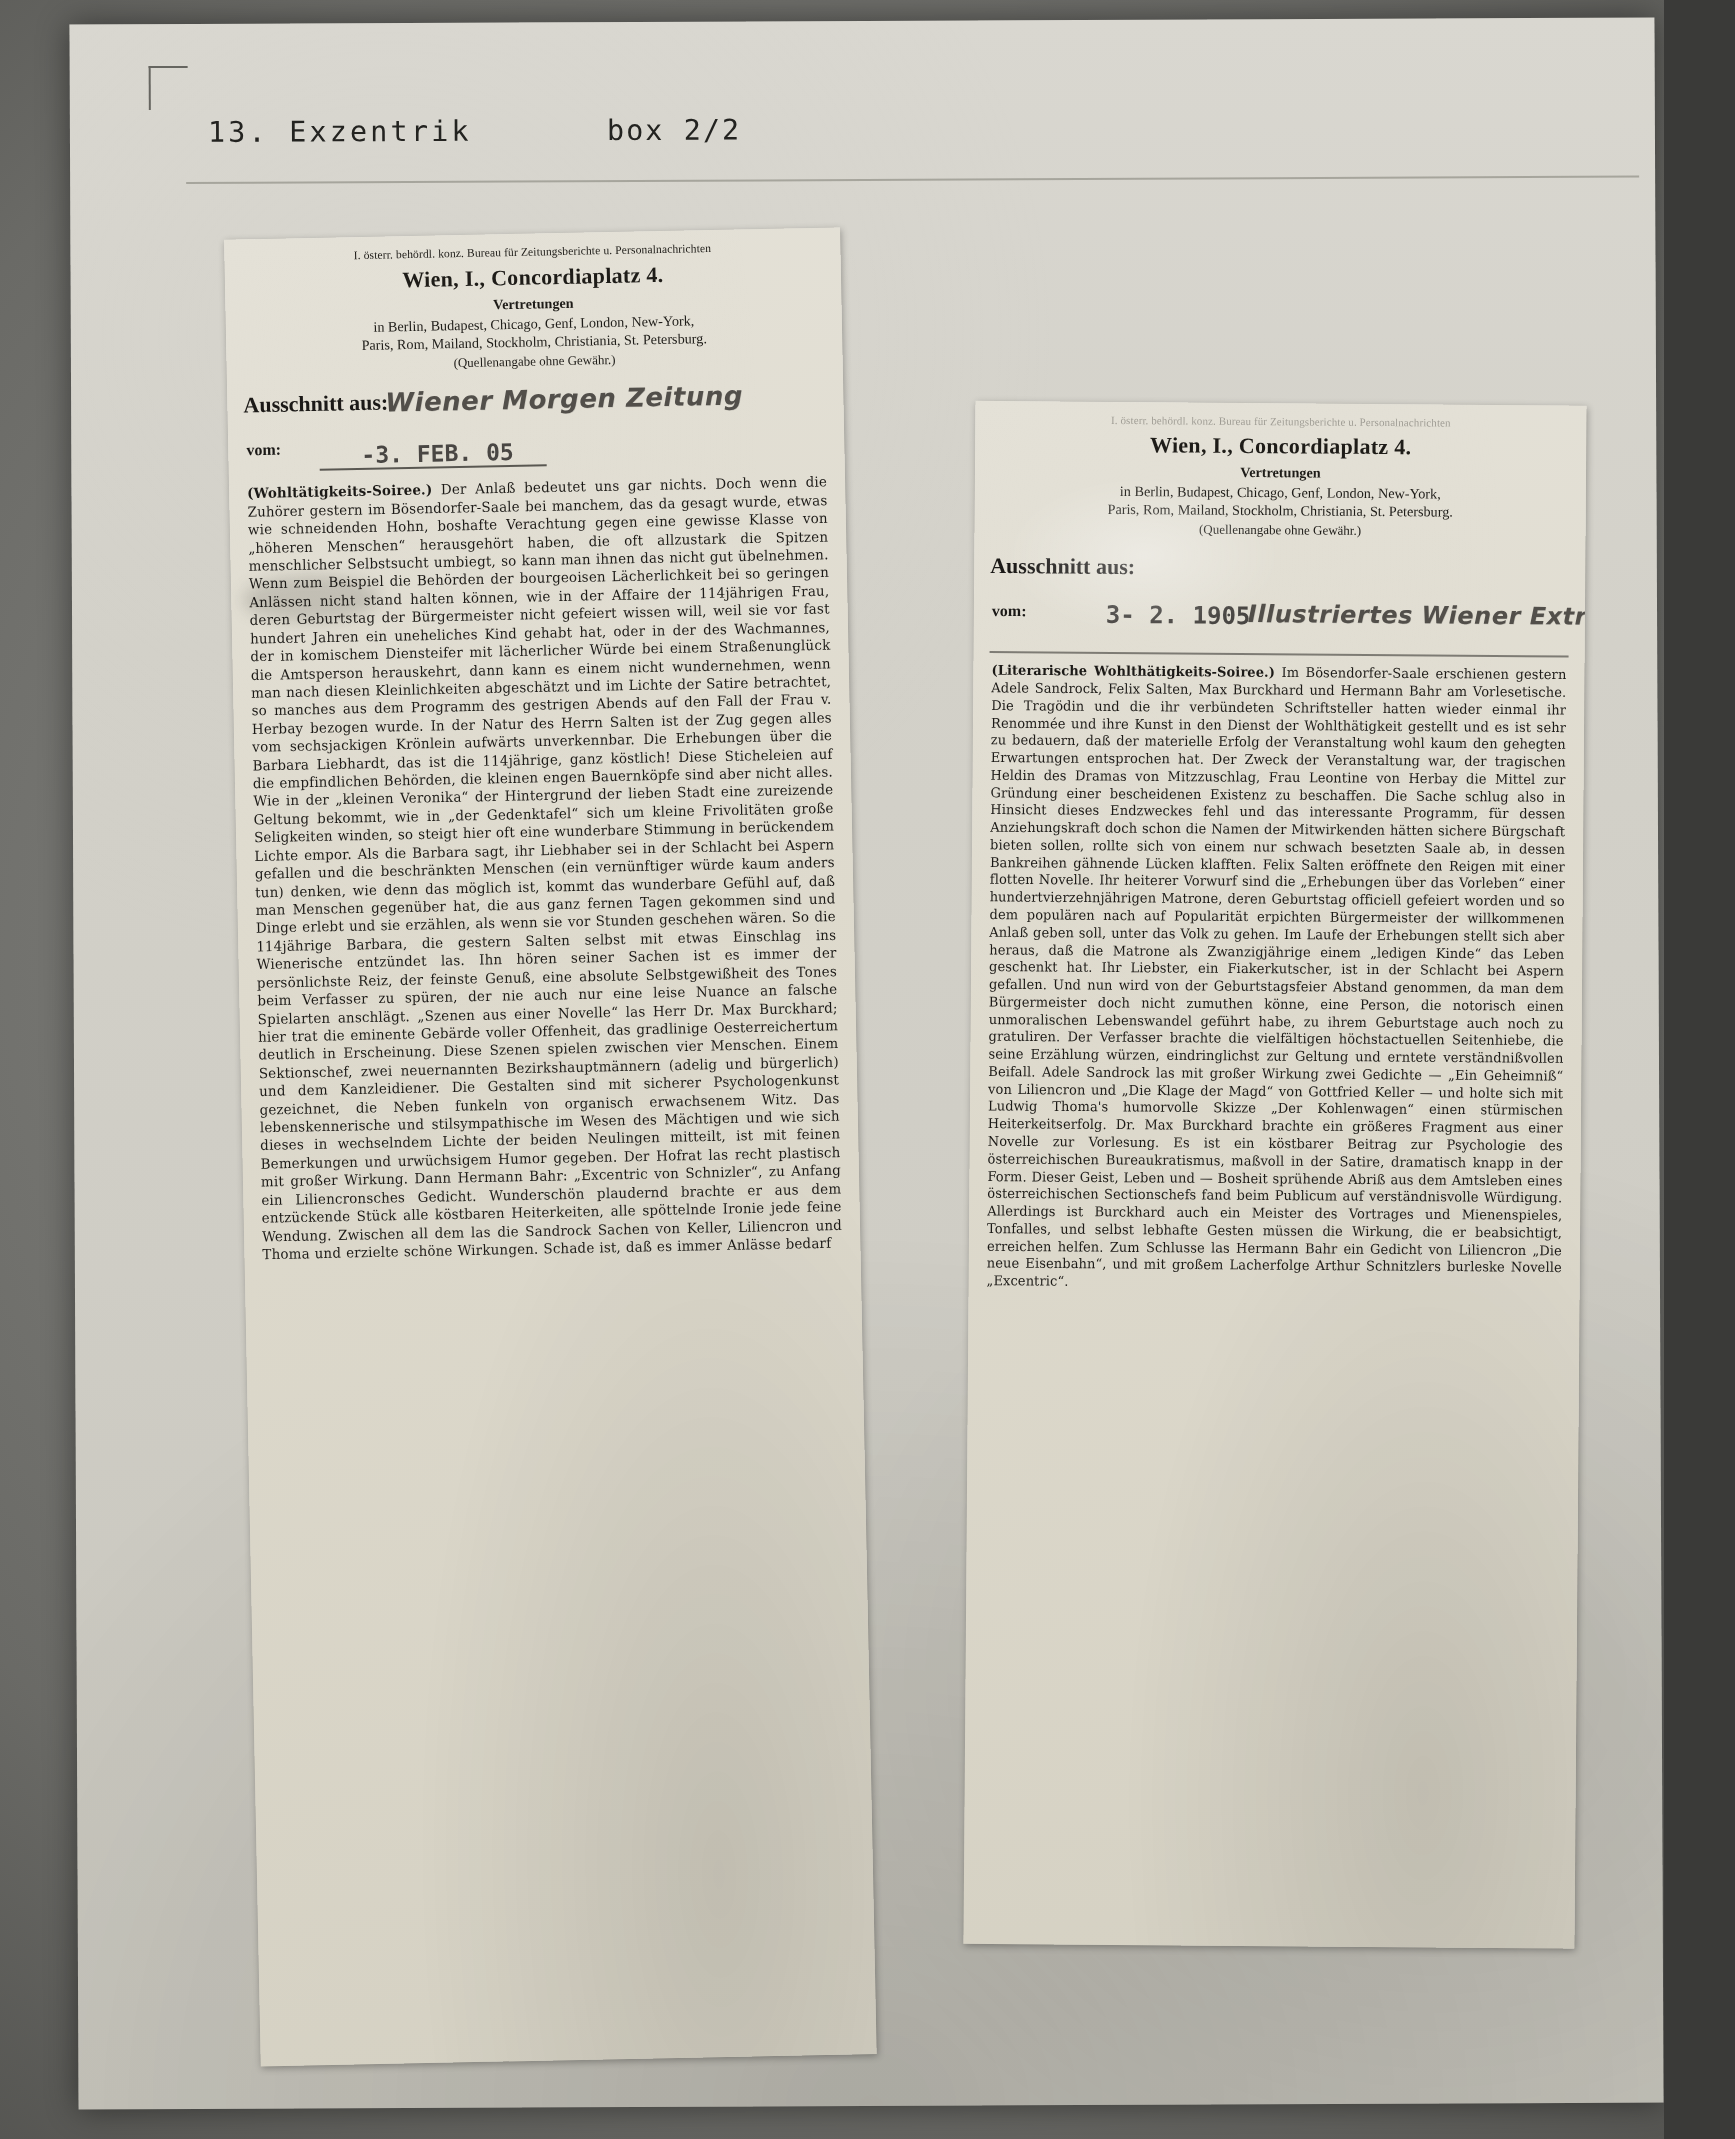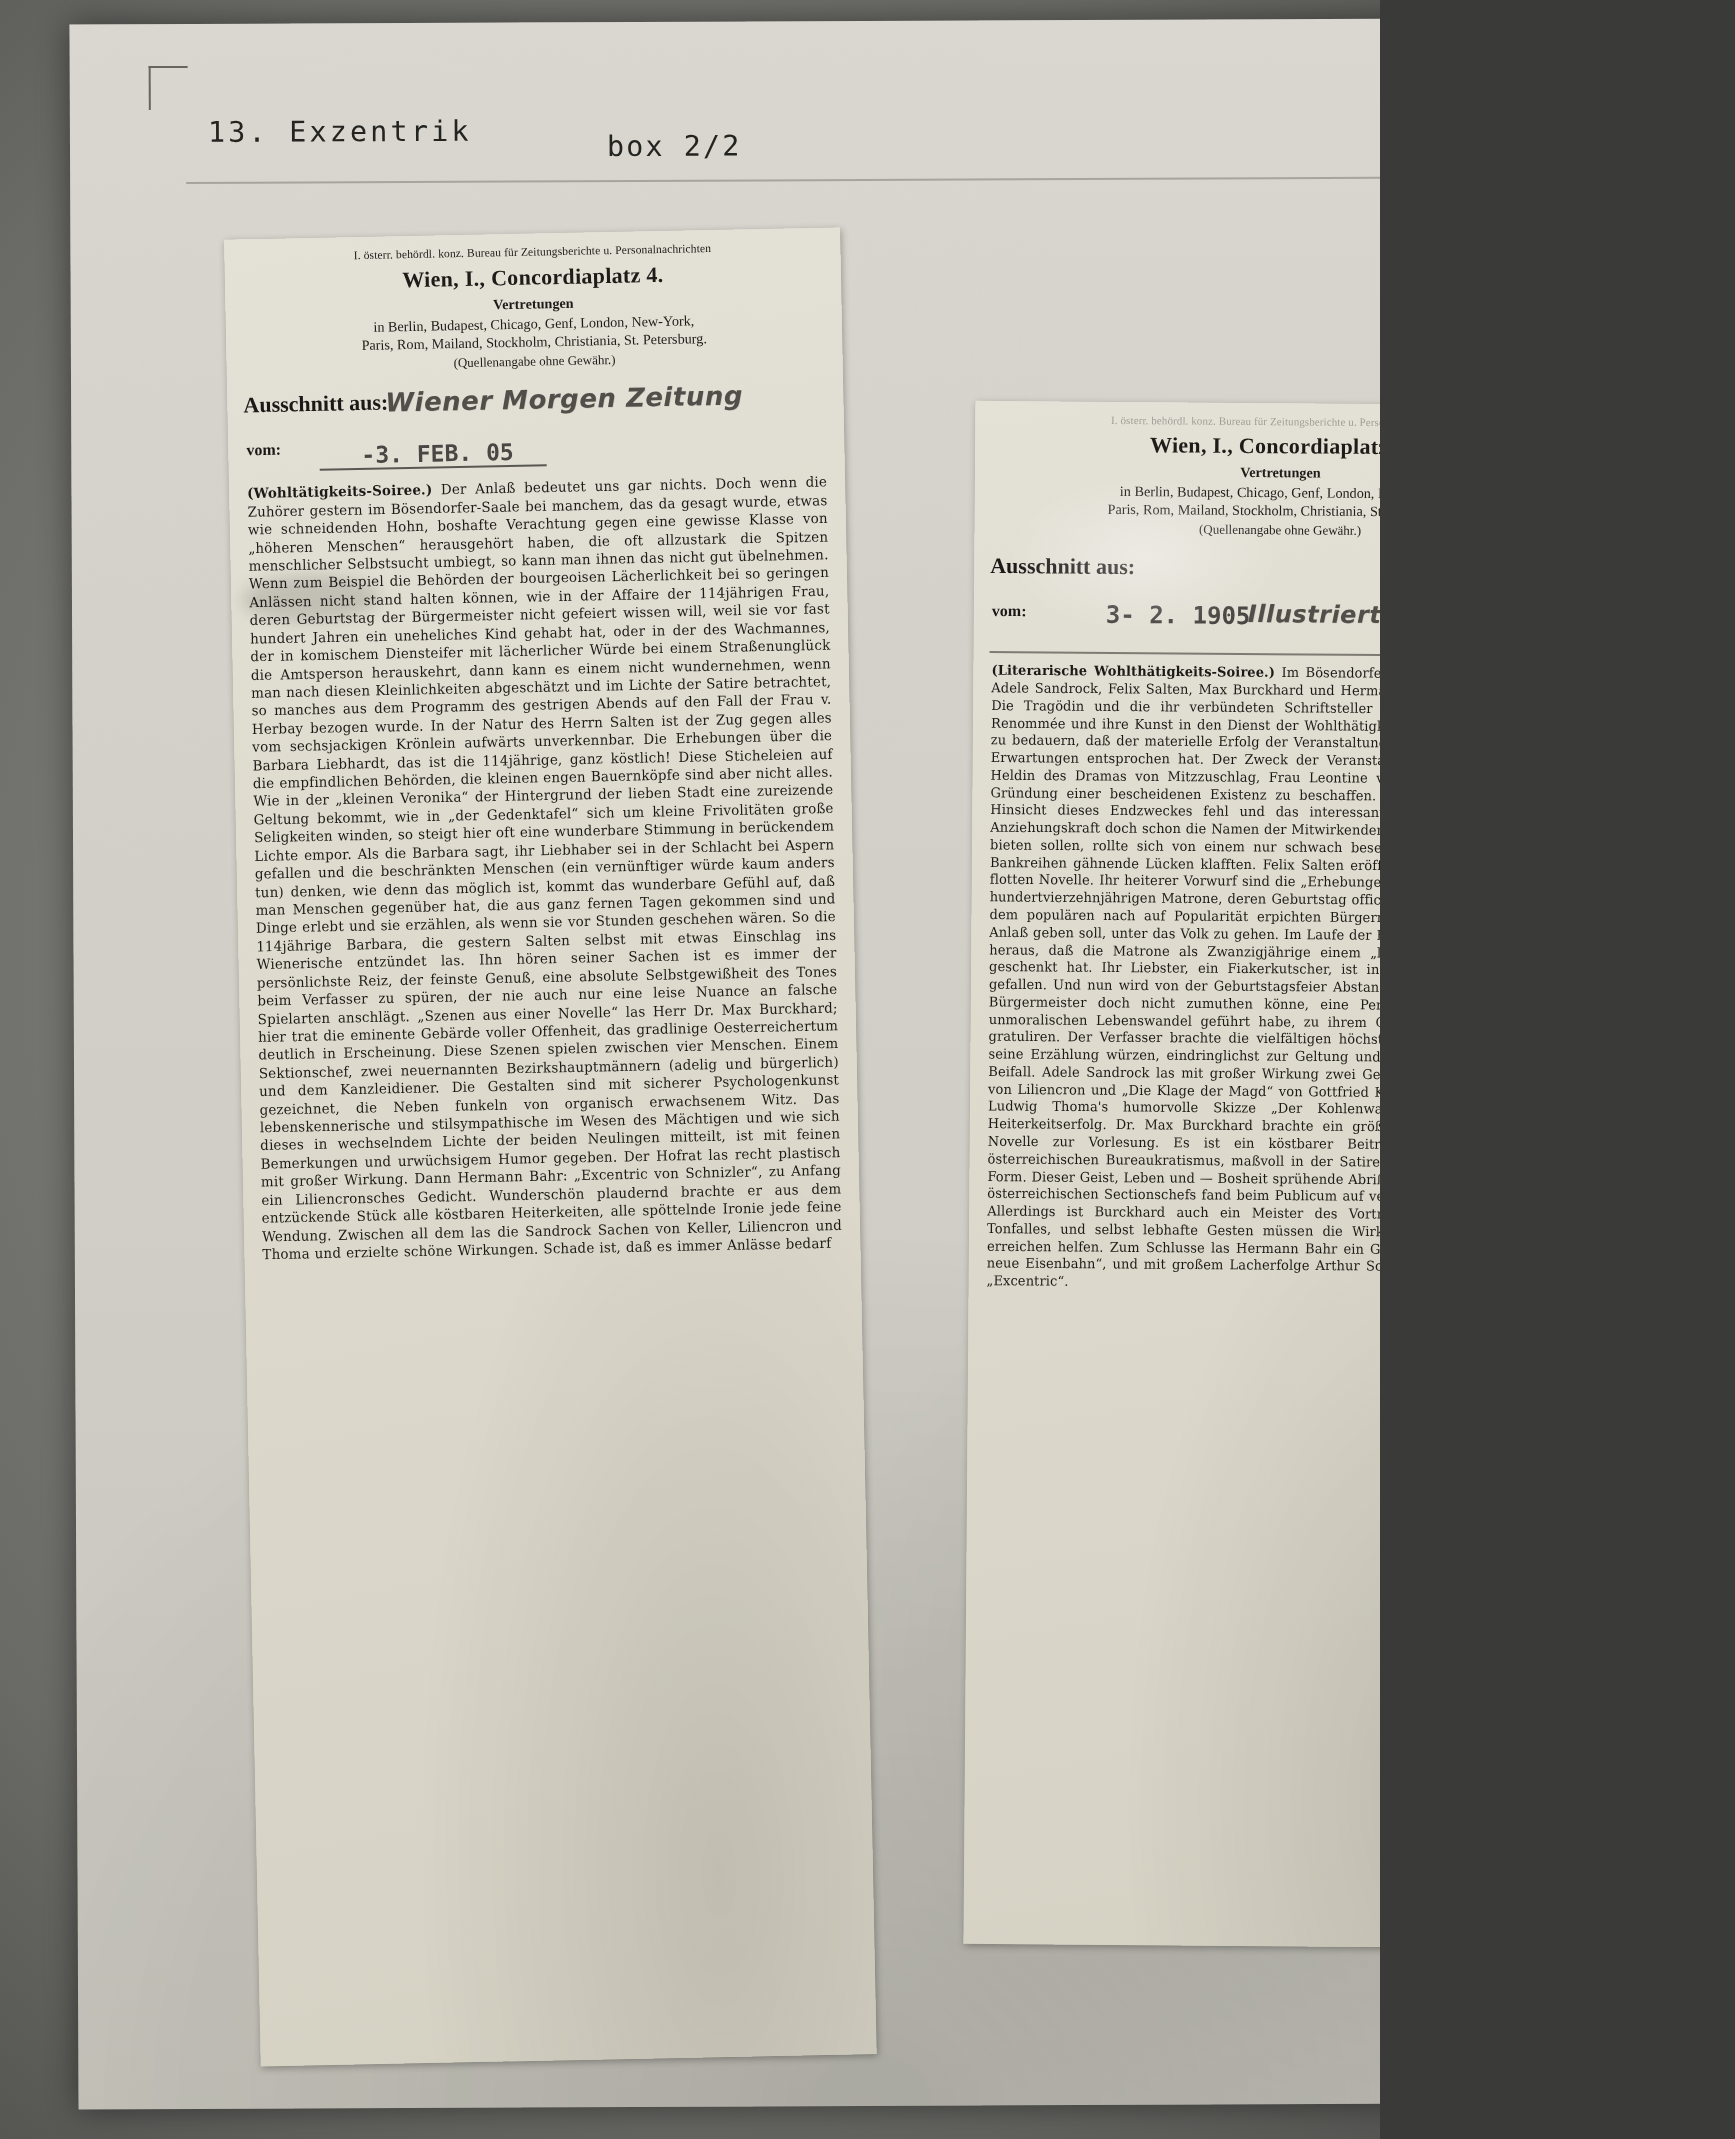--- a/index.html
+++ b/index.html
@@ -5,21 +5,21 @@
   html, body {
     margin: 0;
     padding: 0;
     background: #3a3a38;
   }
   body {
     font-family: "Liberation Serif", serif;
   }
   .page {
     position: relative;
-    width: 1380px;
+    width: 1664px;
     height: 2140px;
     background: #0c4a6e;
     overflow: hidden;
     text-decoration: underline;
   }
   
   .backdrop {
     position: absolute;
     inset: 0;
     background:
@@ -68,21 +68,21 @@
   }
   .hdr {
     position: absolute;
     top: 92px;
     font-family: "DejaVu Sans Mono", monospace;
     font-size: 28.4px;
     letter-spacing: 3.2px;
     color: #232320;
   }
   .hdr-folder { left: 138px; }
-  .hdr-box { left: 537px; letter-spacing: 2.1px; margin-top: 16px; }
+  .hdr-box { left: 537px; letter-spacing: 2.1px; }
 
   
   .clip {
     position: absolute;
     background: linear-gradient(170deg, #e4e1d7 0%, #dedacd 40%, #d5d1c3 100%);
     box-shadow: 1.1px 2.1px 7.4px rgba(0,0,0,0.30);
     overflow: hidden;
   }
   .clip .paper-tone {
     position: absolute; inset: 0;

